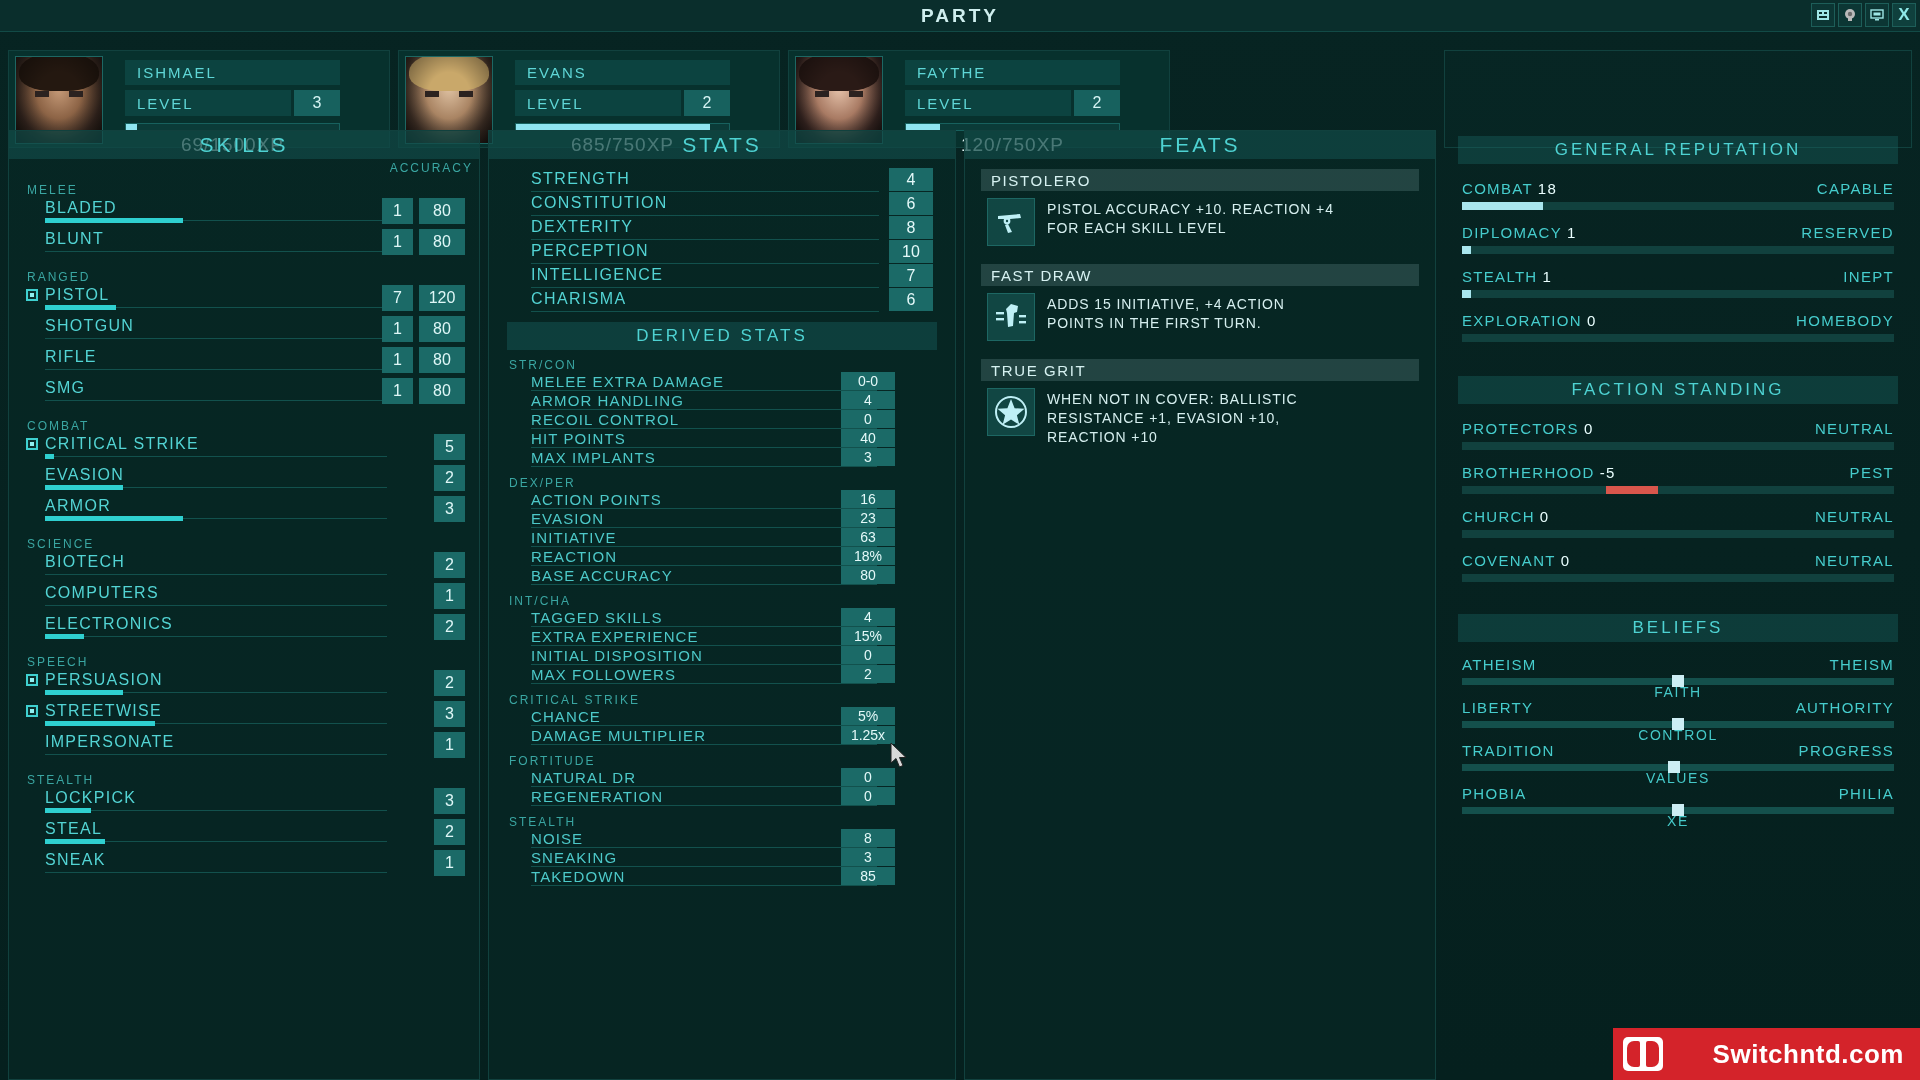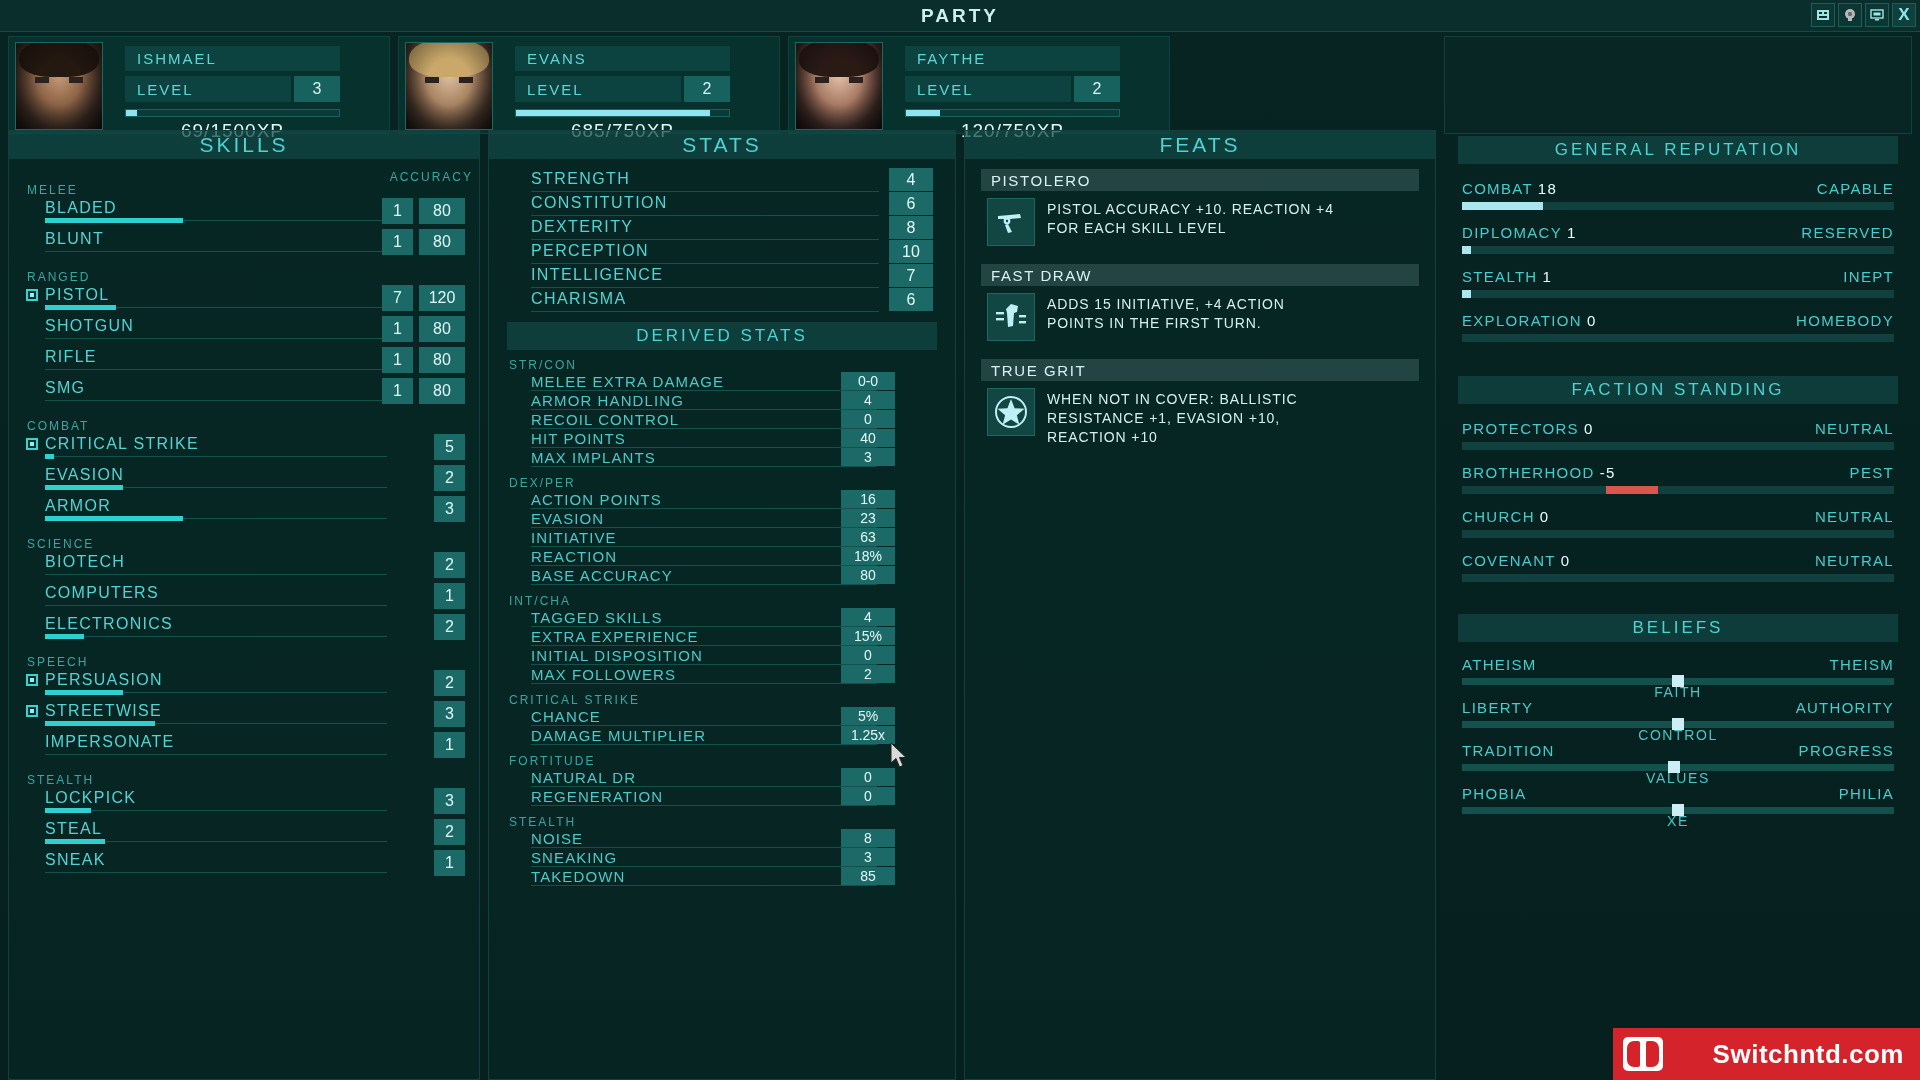--- a/index.html
+++ b/index.html
@@ -18,21 +18,21 @@
       display:flex; align-items:center; justify-content:center; }
   .titlebar .t { font-size:19px; letter-spacing:3px; color:#cfeeee; font-weight:bold; }
   .win-btns { position:absolute; right:4px; top:3px; display:flex; gap:3px; }
   .wb { width:24px; height:24px; background:#0c3634; border:1px solid #1d5e59;
         display:flex; align-items:center; justify-content:center; }
   .wb svg { display:block; }
   .wb.close { color:#8fe8e8; font-size:17px; font-weight:bold; background:#0f403d; }
 
   
   .portrait-row { position:absolute; left:0; top:32px; width:1920px; height:98px; }
-  .pcard { position:absolute; top:4px; height:98px; border:1px solid #11413e;
+  .pcard { position:absolute; top:18px; height:98px; border:1px solid #11413e;
            background:#07312d; display:flex; align-items:flex-start; padding:5px 6px; }
   .pcard .pic { width:88px; height:88px; border:1px solid #1d6763; overflow:hidden;
                 position:relative; background:#123; flex:none; }
   .pcard .info { flex:1; margin-left:22px; padding-top:4px; }
   .namebox { height:25px; background:rgba(20,90,88,.45); display:flex; align-items:center;
              padding-left:12px; font-size:15px; letter-spacing:2px; color:#5fd6d6;
              max-width:215px; }
   .levelrow { display:flex; margin-top:5px; max-width:215px; }
   .levelbox { flex:1; height:26px; background:rgba(20,90,88,.45); display:flex;
               align-items:center; padding-left:12px; font-size:15px; letter-spacing:2px;
@@ -74,21 +74,21 @@
   .skill .uline { position:absolute; left:22px; right:78px; top:21px; height:1px; background:#12514d; }
   .skill .bar { position:absolute; left:22px; top:19px; height:5px; background:#2fd0d0; }
   .skill .tag { position:absolute; left:3px; top:3px; width:12px; height:12px;
                 border:2px solid #3fd0d0; background:#0a2f2d; }
   .skill .tag i { display:block; width:4px; height:4px; background:#8ff0f0; margin:2px; }
   .sv { position:absolute; top:-1px; height:26px; background:#1b6a67; color:#dff7f7;
         display:flex; align-items:center; justify-content:center; font-size:16px; }
   .sv.lvl { right:52px; width:31px; }
   .sv.acc { right:0px; width:46px; }
   .sv.solo { right:0px; width:31px; }
-  .acchead { position:absolute; right:6px; top:11px; font-size:12px; letter-spacing:2px; color:#3aa6a2; }
+  .acchead { position:absolute; right:6px; top:2px; font-size:12px; letter-spacing:2px; color:#3aa6a2; }
 
   
   .statrow { position:relative; height:24px; margin-bottom:0; }
   .statrow .nm { position:absolute; left:24px; top:1px; font-size:16px; letter-spacing:1.4px; color:#53d4d4; }
   .statrow .uline { position:absolute; left:24px; right:58px; top:22px; height:1px; background:#12514d; }
   .statrow .vv { position:absolute; right:4px; top:-1px; width:44px; height:23px;
                  background:#1b6a67; color:#e4f9f9; font-size:16px;
                  display:flex; align-items:center; justify-content:center; }
   .derived-head { margin:9px 0 6px 0; height:28px; background:rgba(24,100,97,.40);
                   display:flex; align-items:center; justify-content:center;

